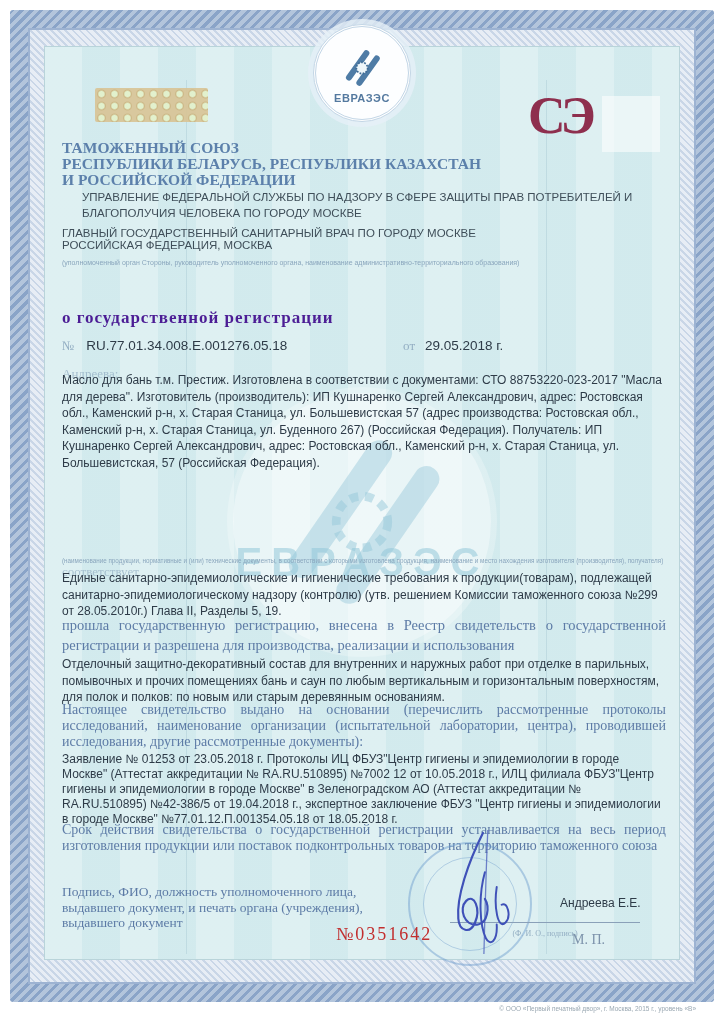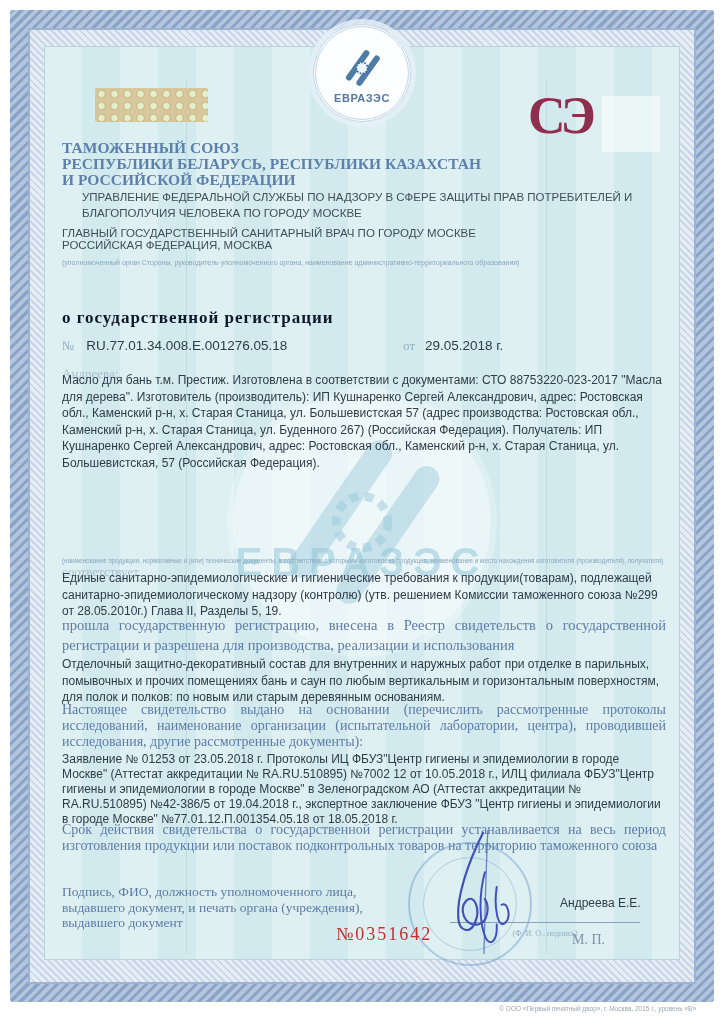--- a/index.html
+++ b/index.html
@@ -33,21 +33,21 @@
     background-size:13px 12px;}
   .se-emblem{position:absolute;left:528px;top:90px;font-family:"Liberation Serif",serif;
     font-weight:bold;font-size:52px;line-height:52px;color:#8e2f4e;letter-spacing:-5px;}
   .white-box{position:absolute;left:602px;top:96px;width:58px;height:56px;background:rgba(255,255,255,0.55);}
 
   .center{left:62px;width:600px;position:absolute;}
   .hdr-serif{font-family:"Liberation Serif",serif;font-weight:bold;color:#5c80ab;font-size:15.5px;line-height:15.5px;}
   .authority{color:#3f4e59;font-size:11.5px;line-height:15.5px;}
   .tiny-caption{color:#8aa6bd;font-size:7px;line-height:9px;}
   .doc-title{font-family:"Liberation Serif",serif;font-weight:bold;color:#6d89b2;font-size:27px;letter-spacing:3px;}
-  .doc-subtitle{font-family:"Liberation Serif",serif;font-weight:bold;color:#0f172a;font-size:17px;letter-spacing:1px;}
+  .doc-subtitle{font-family:"Liberation Serif",serif;font-weight:bold;color:#4c1d95;font-size:17px;letter-spacing:1px;}
 
   .numrow{position:absolute;left:62px;top:338px;width:600px;font-size:13.5px;color:#2e3b48;}
   .faint-label{font-family:"Liberation Serif",serif;color:#93aec3;}
   .filled{color:#2e3b48;font-size:12px;line-height:16.5px;}
   .block{position:absolute;left:62px;width:604px;}
   .serif-body{font-family:"Liberation Serif",serif;color:#5d7ba6;font-size:14.5px;line-height:19.5px;text-align:justify;}
 
   .watermark{position:absolute;left:233px;top:393px;width:258px;height:258px;border-radius:50%;
     background:rgba(255,255,255,0.5);box-shadow:0 0 0 6px rgba(255,255,255,0.25);}
   .watermark-text{position:absolute;left:62px;top:540px;width:600px;text-align:center;

